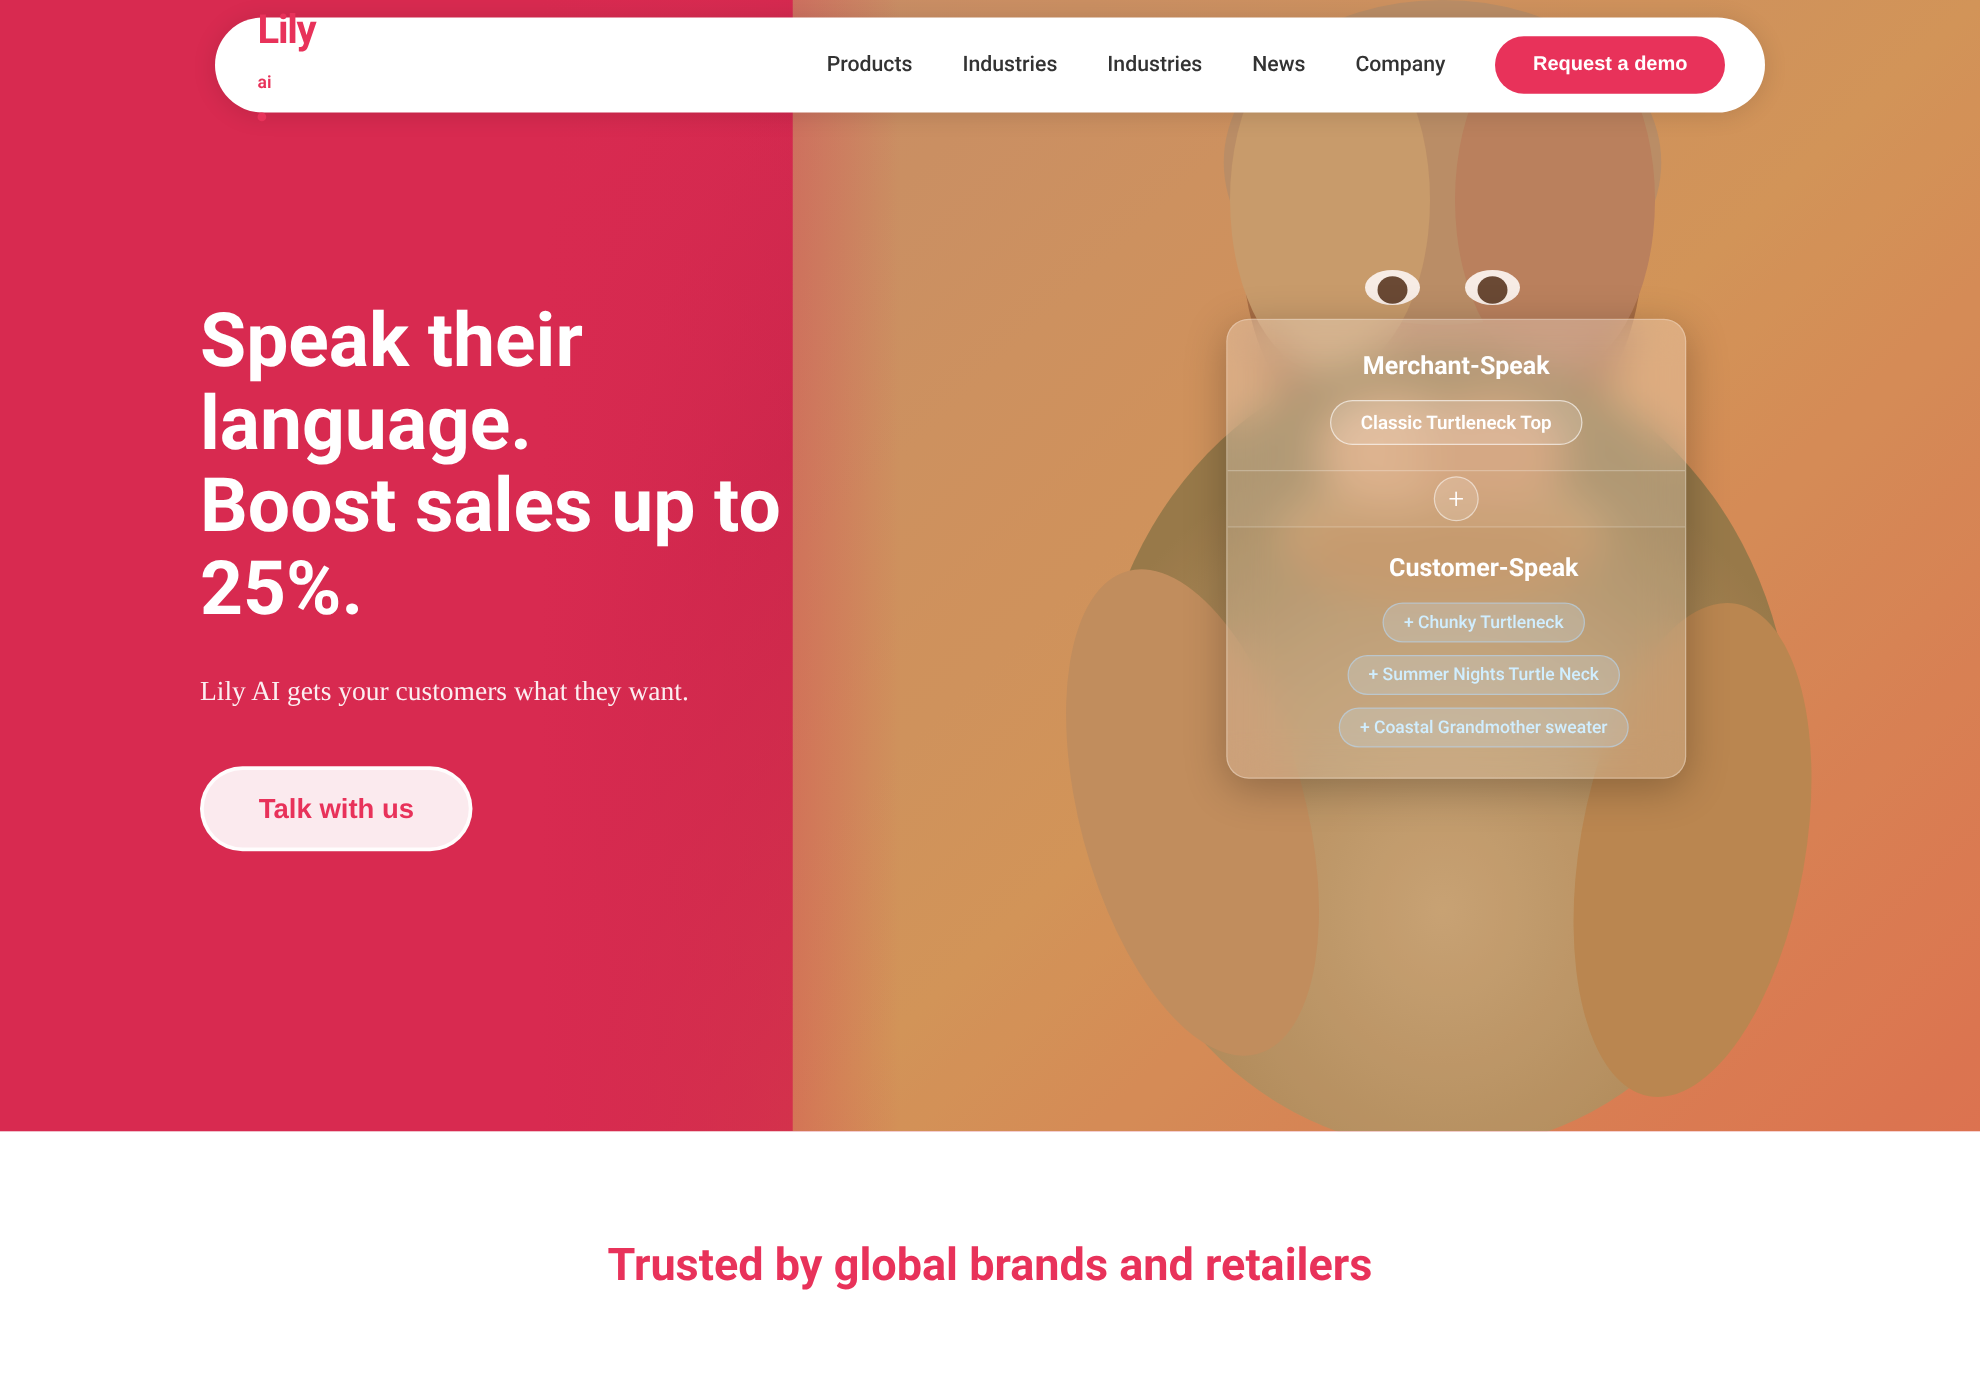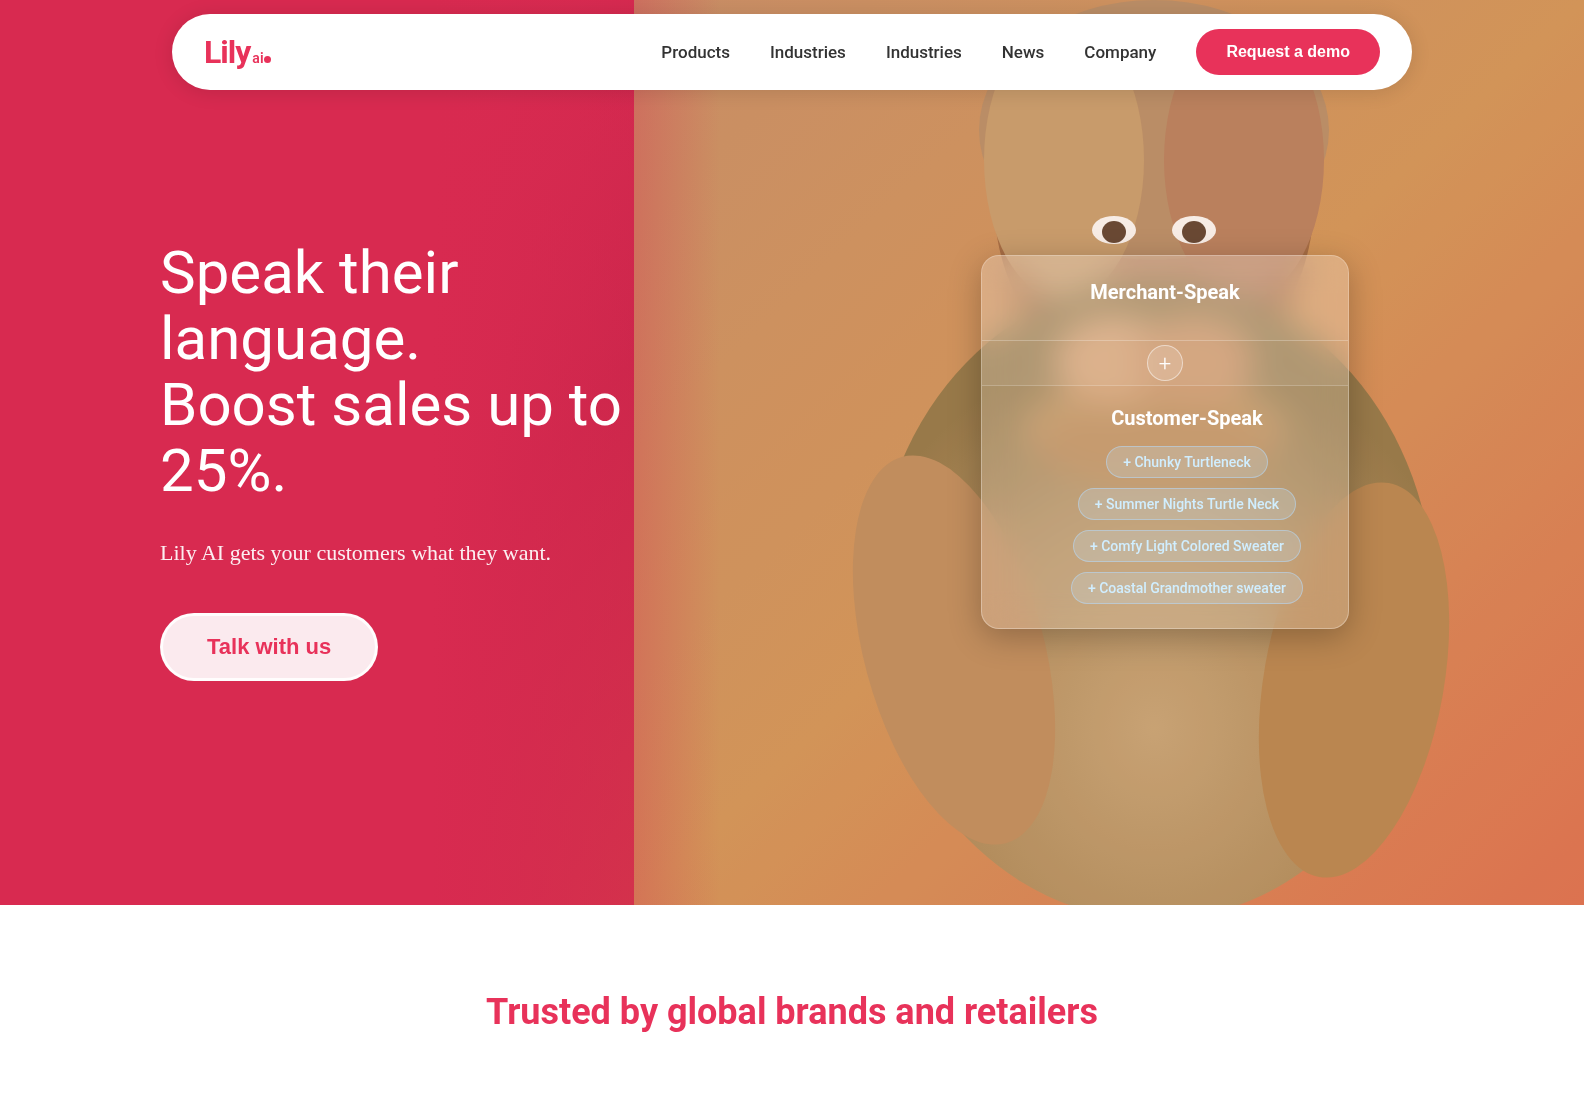--- a/index.html
+++ b/index.html
@@ -25,23 +25,24 @@
       display: flex;
       align-items: center;
       padding: 0 32px;
       height: 76px;
       z-index: 100;
     }
 
     .logo {
       display: flex;
       align-items: baseline;
-      gap: 0;
+      gap: 16px;
       margin-right: auto;
       text-decoration: none;
+      flex-direction: column;
     }
 
     .logo-lily {
       font-size: 32px;
       font-weight: 700;
       color: #e8325a;
       letter-spacing: -1px;
     }
 
     .logo-ai {
@@ -114,21 +115,21 @@
     .hero-content {
       position: absolute;
       left: 160px;
       top: 240px;
       z-index: 10;
       max-width: 560px;
     }
 
     .hero-headline {
       font-size: 60px;
-      font-weight: 400;
+      font-weight: 700;
       color: #fff;
       line-height: 1.1;
       margin-bottom: 32px;
     }
 
     .hero-subtext {
       font-size: 22px;
       color: rgba(255,255,255,0.92);
       font-weight: 400;
       margin-bottom: 44px;
@@ -347,32 +348,34 @@
       <span>Speak their language.</span><br>
       <span>Boost sales up to 25%.</span>
     </h1>
     <p class="hero-subtext">Lily AI gets your customers what they want.</p>
     <button class="btn-talk">Talk with us</button>
   </div>
 
   <div class="speak-card">
     <div class="speak-section speak-section-top">
       <div class="speak-title">Merchant-Speak</div>
+      <div class="speak-pill-merchant">
+        <span class="pill-merchant">Classic Turtleneck Top</span>
+      </div>
     </div>
 
     <div class="speak-divider">
       <div class="plus-circle">+</div>
     </div>
 
     <div class="speak-section speak-section-bottom">
       <div class="speak-title">Customer-Speak</div>
       <div class="customer-tags">
         <span class="tag">+ Chunky Turtleneck</span>
         <span class="tag">+ Summer Nights Turtle Neck</span>
-        <span class="tag">+ Comfy Light Colored Sweater</span>
         <span class="tag">+ Coastal Grandmother sweater</span>
       </div>
     </div>
   </div>
 
 </section>
 
 <section class="trusted-section">
   <h2 class="trusted-title">Trusted by global brands and retailers</h2>
 </section>

